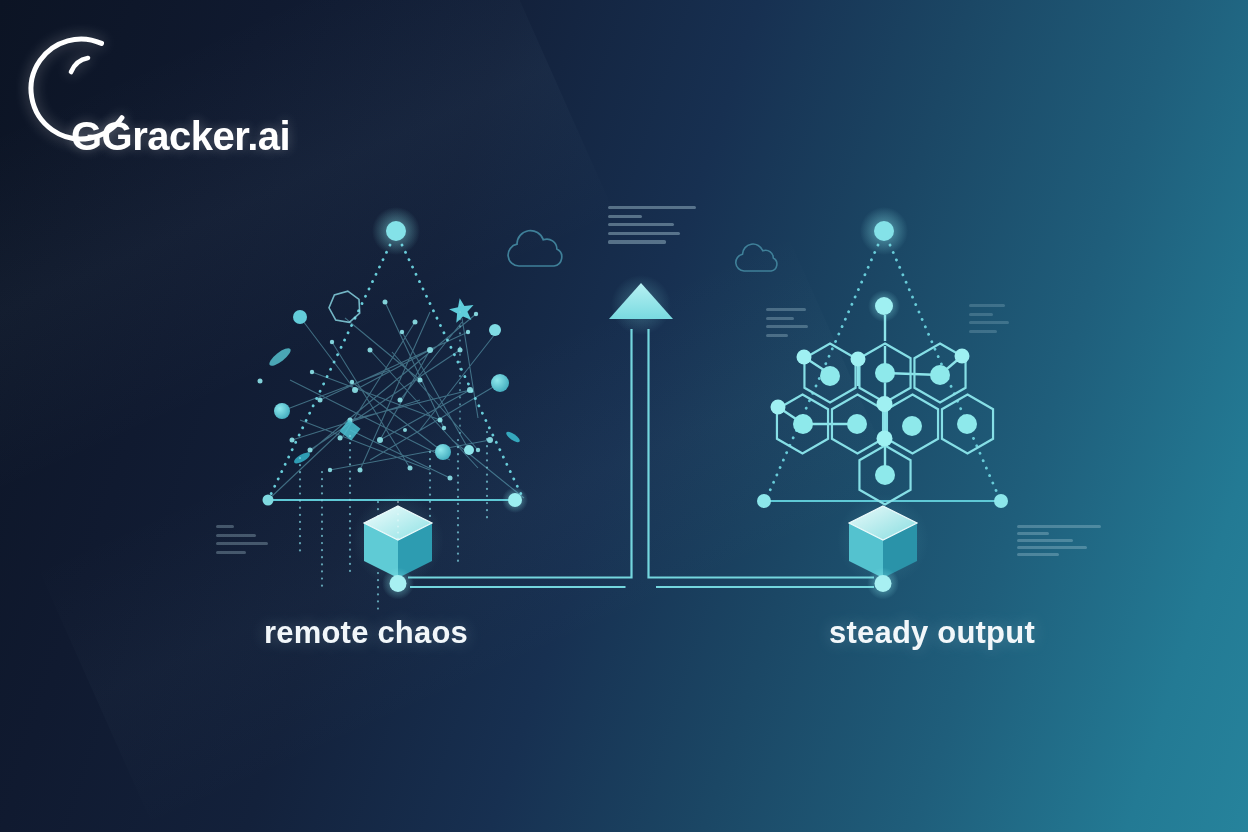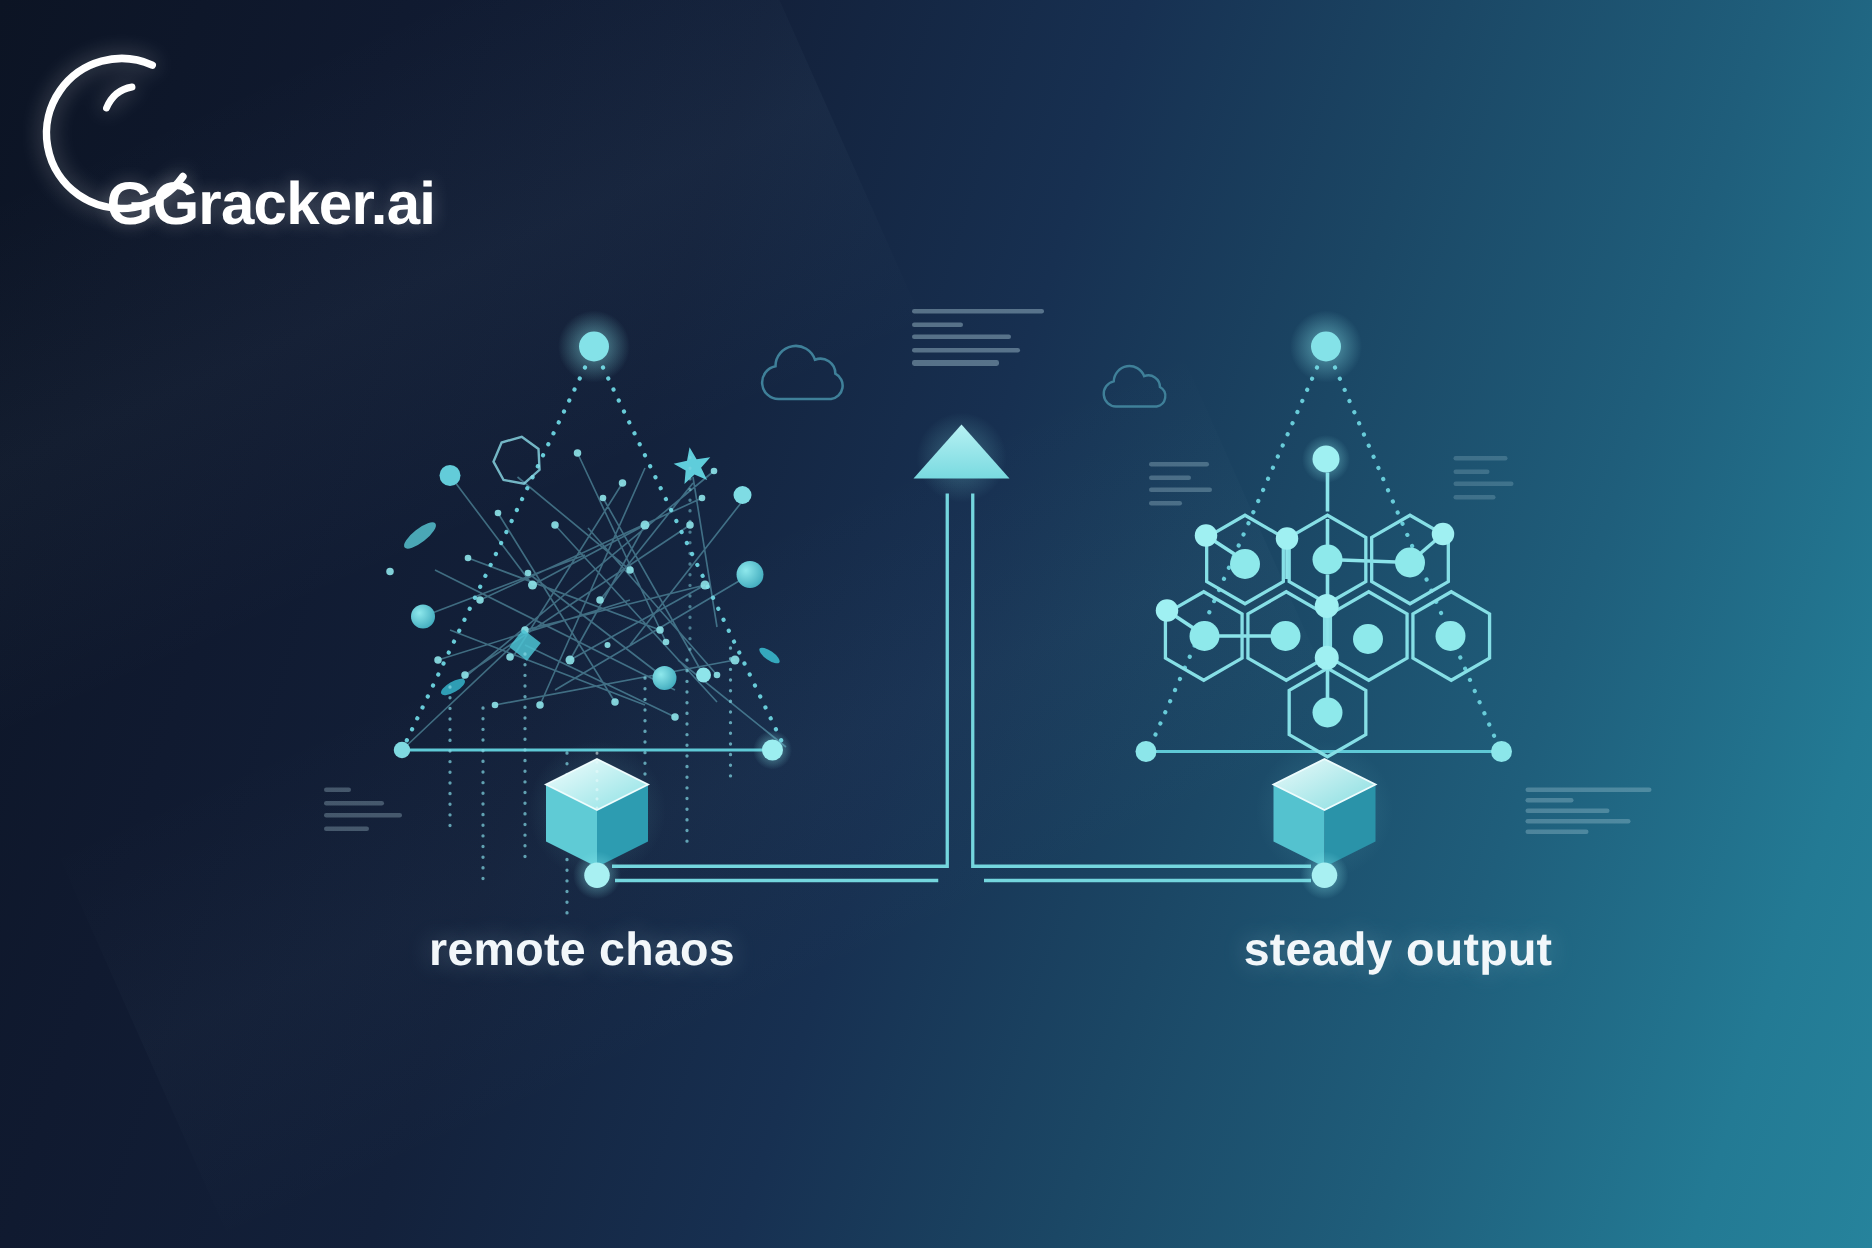--- a/index.html
+++ b/index.html
@@ -24,21 +24,21 @@
     text-shadow:0 0 12px rgba(255,255,255,.28);white-space:nowrap;margin-top:48px;
   }
 
   .art{position:absolute;left:0;top:0;}
 
   .label{
     position:absolute;top:615px;transform:translateX(-50%);
     font-weight:700;font-size:31px;letter-spacing:.2px;color:#f2f7fa;
     text-shadow:0 0 16px rgba(190,235,245,.28);white-space:nowrap;
   }
-  .label.left{left:388px;}
+  .label.left{left:366px;}
   .label.right{left:932px;}
 
   .smudge{position:absolute;color:#b9d9e4;filter:blur(.4px);}
   .smudge i{display:block;height:3.2px;border-radius:1.6px;background:currentColor;margin:0 0 5.4px 0;}
   .smudge.a{left:608px;top:206px;opacity:.40;}
   .smudge.b{left:766px;top:308px;opacity:.30;}
   .smudge.c{left:969px;top:304px;opacity:.22;}
   .smudge.d{left:216px;top:525px;opacity:.30;}
   .smudge.e{left:1017px;top:525px;opacity:.30;}
   .smudge.e i{height:3px;margin-bottom:4px;}

